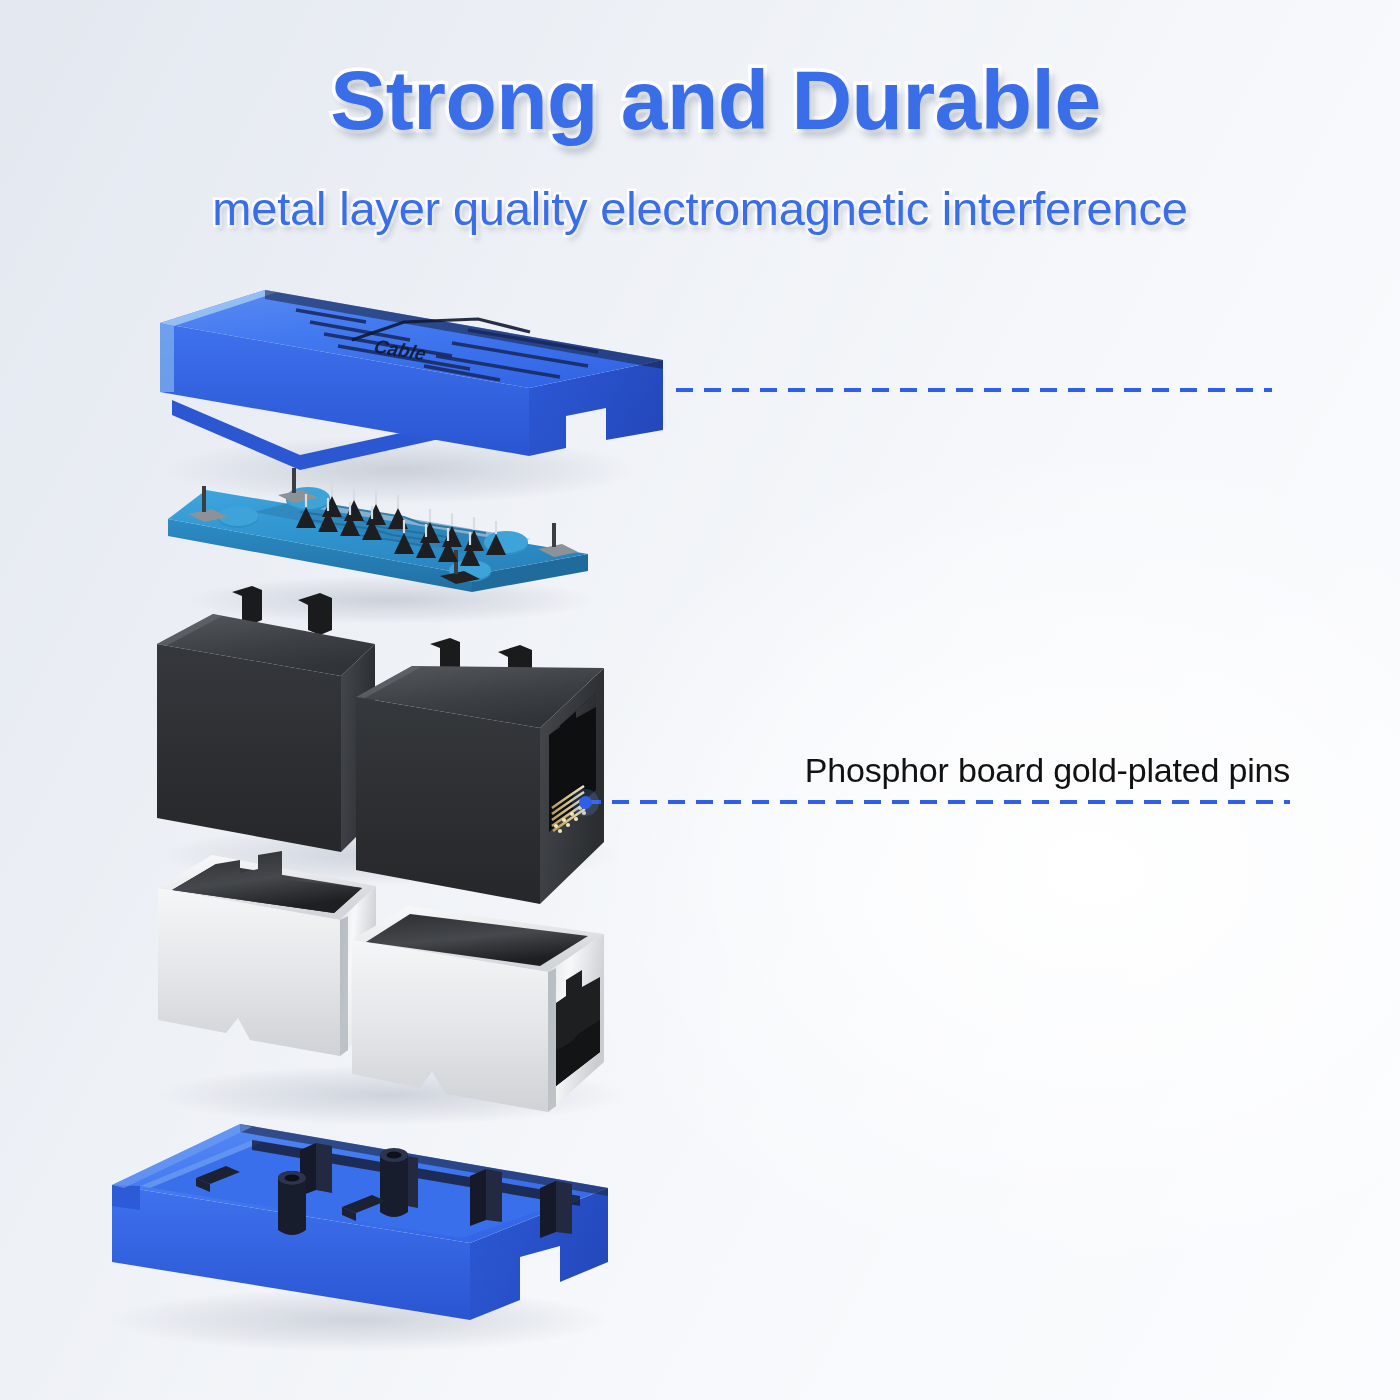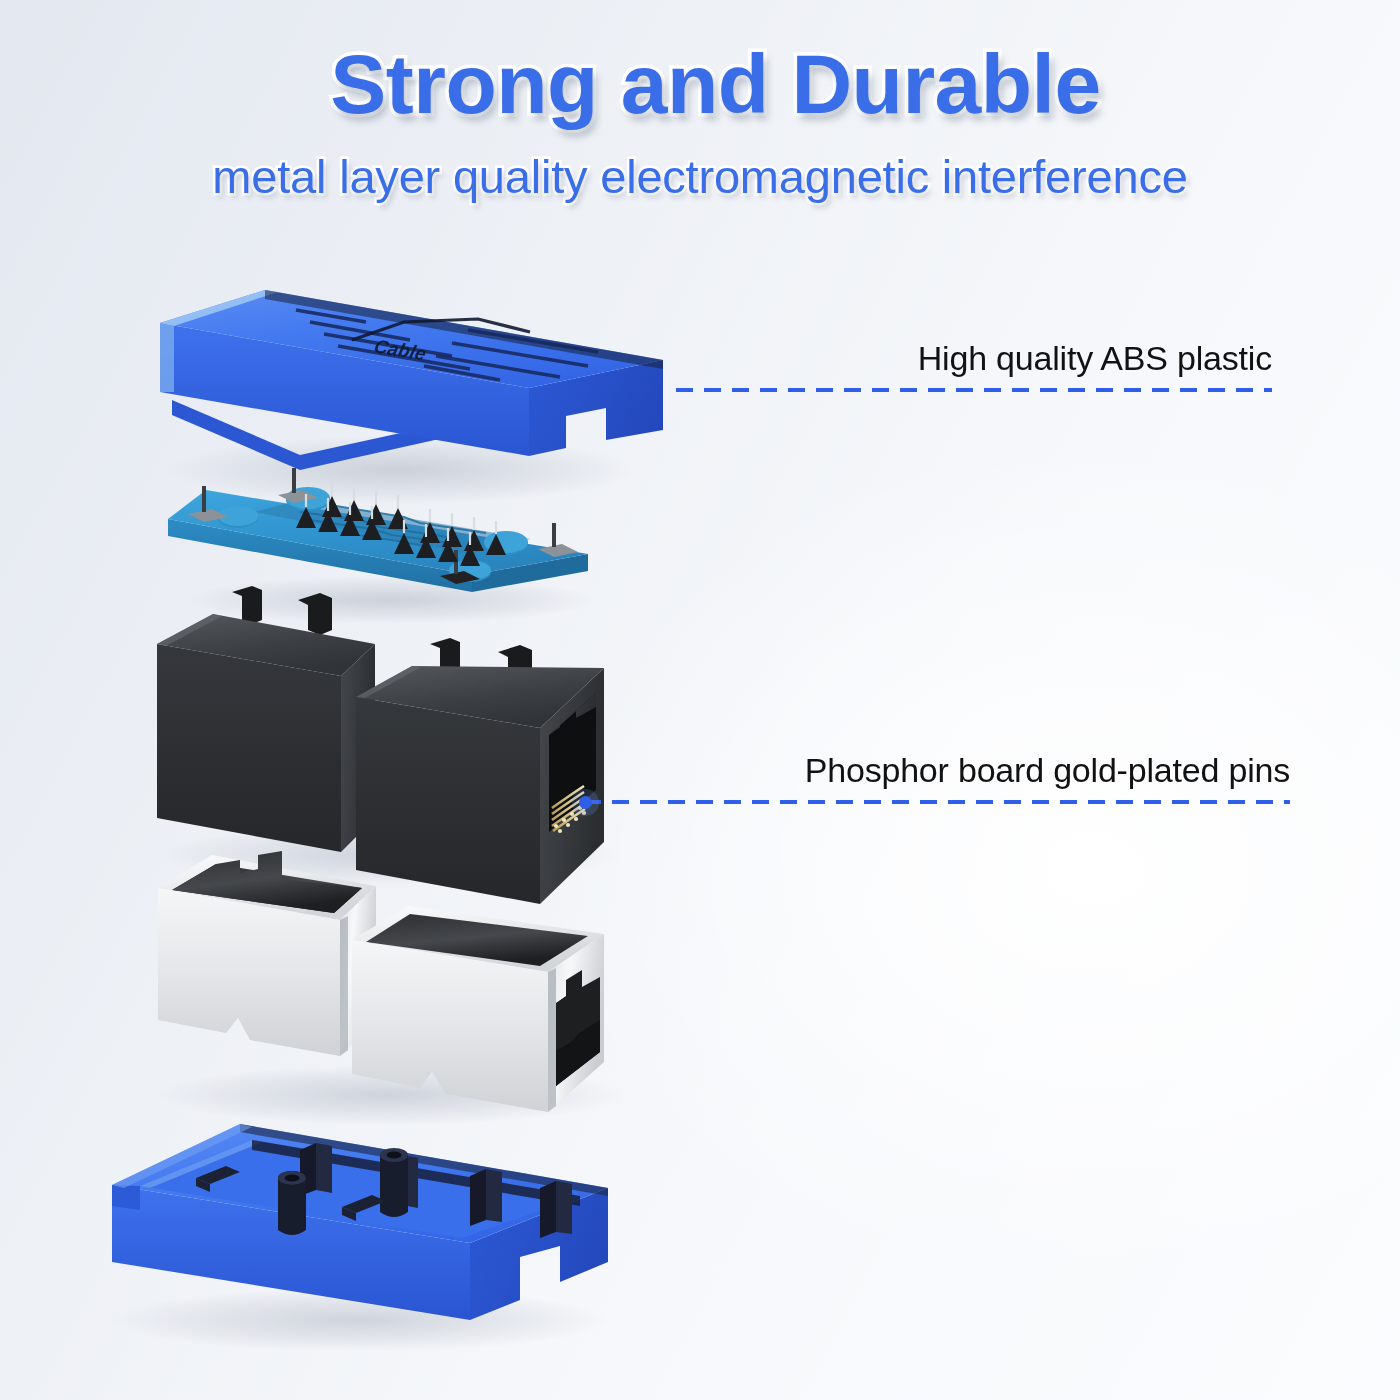--- a/index.html
+++ b/index.html
@@ -11,21 +11,21 @@
   #stage{
     position:relative;width:1400px;height:1400px;
     background:
       radial-gradient(ellipse 900px 700px at 78% 62%, #ffffff 0%, rgba(255,255,255,0) 62%),
       linear-gradient(118deg, #e3e8f0 0%, #eef1f6 34%, #f6f8fb 62%, #fbfcfe 100%);
   }
 
   
   #header{position:absolute;left:0;top:0;width:1400px;text-align:center;}
   #title{
-    margin:0;padding-top:36px;
+    margin:16px;padding-top:36px;
     font-size:84px;font-weight:bold;letter-spacing:-0.5px;
     color:#3a6ee8;
     -webkit-text-stroke:7px #ffffff;
     paint-order:stroke fill;
     text-shadow:4px 7px 7px rgba(120,130,150,0.42);
     padding-left:31px;
   }
   #subtitle{
     margin:0;padding-top:16px;
     font-size:47px;font-weight:normal;letter-spacing:-0.2px;
@@ -383,21 +383,20 @@
     </g>
   </svg>
   </div>
 
   <div id="header">
     <h1 id="title">Strong and Durable</h1>
     <h2 id="subtitle">metal layer quality electromagnetic interference</h2>
   </div>
 
   <div class="callout" style="left:676px;top:330px;width:596px;height:62px;">
-    <div class="ctext">High quality ABS plastic</div>
     <div class="dline" style="width:596px;"></div>
   </div>
 
 
   <div class="callout" style="left:584px;top:742px;width:706px;height:62px;">
     <div class="ctext">Phosphor board gold-plated pins</div>
     <div class="dline" style="width:706px;">
       <span class="dot"></span>
     </div>
   </div>

